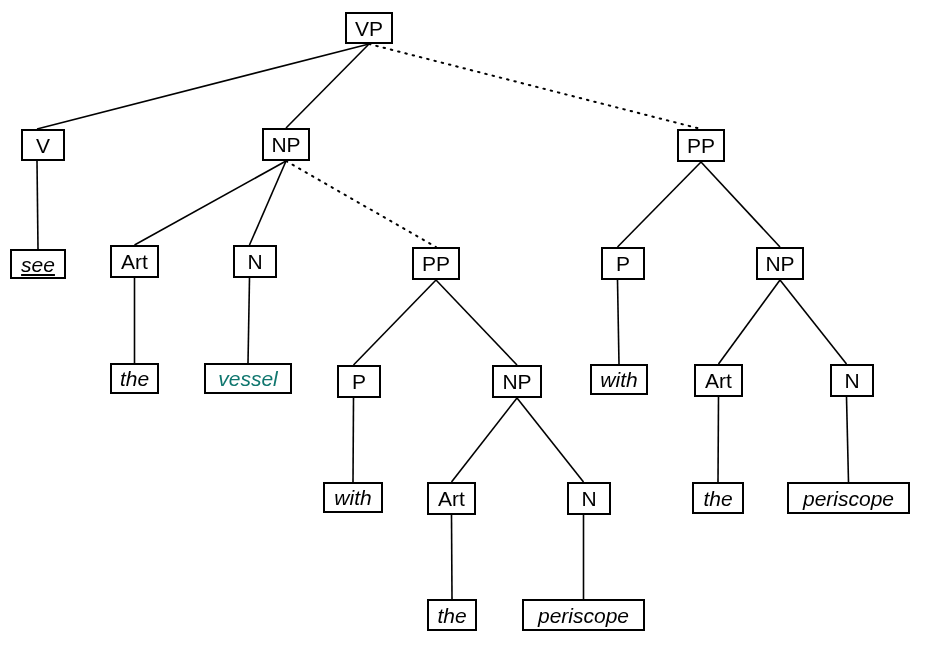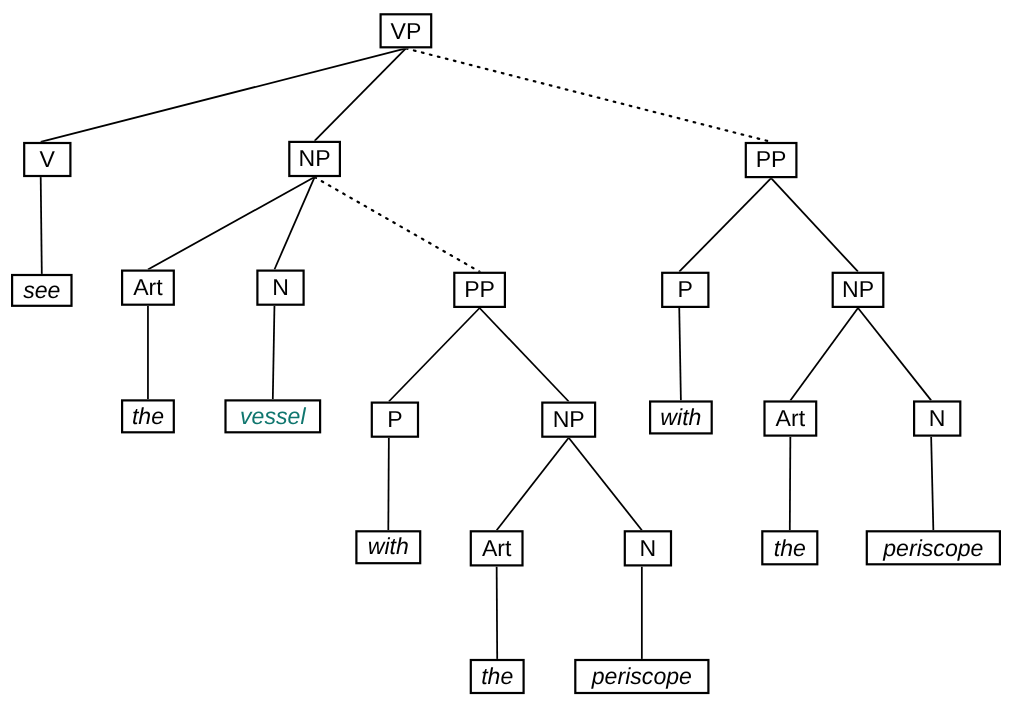--- a/index.html
+++ b/index.html
@@ -72,21 +72,21 @@
       <line x1="617.5" y1="280" x2="619" y2="364" stroke="#000000" stroke-width="1.6"></line>
       <line x1="780" y1="280" x2="718.5" y2="364" stroke="#000000" stroke-width="1.6"></line>
       <line x1="780" y1="280" x2="846.5" y2="364" stroke="#000000" stroke-width="1.6"></line>
       <line x1="718.5" y1="397" x2="718" y2="482" stroke="#000000" stroke-width="1.6"></line>
       <line x1="846.5" y1="397" x2="848.5" y2="482" stroke="#000000" stroke-width="1.6"></line>
     </svg>
 <div class="tree-node nonterminal" style="left: 345px; top: 12px; width: 48px; height: 32px; border-color: rgb(0, 0, 0); background: rgb(255, 255, 255); color: rgb(0, 0, 0);">VP</div>
     <div class="tree-node nonterminal" style="left: 21px; top: 129px; width: 32px; height: 32px; border-color: rgb(0, 0, 0); background: rgb(255, 255, 255); color: rgb(0, 0, 0);">V</div>
     <div class="tree-node nonterminal" style="left: 262px; top: 128px; width: 48px; height: 33px; border-color: rgb(0, 0, 0); background: rgb(255, 255, 255); color: rgb(0, 0, 0);">NP</div>
     <div class="tree-node nonterminal" style="left: 677px; top: 129px; width: 48px; height: 33px; border-color: rgb(0, 0, 0); background: rgb(255, 255, 255); color: rgb(0, 0, 0);">PP</div>
-    <div class="tree-node terminal" style="left: 10px; top: 249px; width: 56px; height: 30px; border-color: rgb(0, 0, 0); background: rgb(255, 255, 255); color: rgb(0, 0, 0);">see</div>
+    <div class="tree-node terminal" style="left: 10px; top: 249px; width: 56px; height: 30px; border-color: rgb(0, 0, 0); background: rgb(255, 255, 255); color: rgb(0, 0, 0); text-decoration: underline;">see</div>
     <div class="tree-node nonterminal" style="left: 110px; top: 245px; width: 49px; height: 33px; border-color: rgb(0, 0, 0); background: rgb(255, 255, 255); color: rgb(0, 0, 0);">Art</div>
     <div class="tree-node nonterminal" style="left: 233px; top: 245px; width: 33px; height: 33px; border-color: rgb(0, 0, 0); background: rgb(255, 255, 255); color: rgb(0, 0, 0);">N</div>
     <div class="tree-node nonterminal" style="left: 412px; top: 247px; width: 48px; height: 33px; border-color: rgb(0, 0, 0); background: rgb(255, 255, 255); color: rgb(0, 0, 0);">PP</div>
     <div class="tree-node nonterminal" style="left: 601px; top: 247px; width: 33px; height: 33px; border-color: rgb(0, 0, 0); background: rgb(255, 255, 255); color: rgb(0, 0, 0);">P</div>
     <div class="tree-node nonterminal" style="left: 756px; top: 247px; width: 48px; height: 33px; border-color: rgb(0, 0, 0); background: rgb(255, 255, 255); color: rgb(0, 0, 0);">NP</div>
     <div class="tree-node terminal" style="left: 110px; top: 363px; width: 49px; height: 31px; border-color: rgb(0, 0, 0); background: rgb(255, 255, 255); color: rgb(0, 0, 0);">the</div>
     <div class="tree-node terminal" style="left: 204px; top: 363px; width: 88px; height: 31px; border-color: rgb(0, 0, 0); background: rgb(255, 255, 255); color: #0f766e;">vessel</div>
     <div class="tree-node nonterminal" style="left: 337px; top: 365px; width: 33px; height: 33px; border-color: rgb(0, 0, 0); background: rgb(255, 255, 255); color: rgb(0, 0, 0);">P</div>
     <div class="tree-node nonterminal" style="left: 492px; top: 365px; width: 50px; height: 33px; border-color: rgb(0, 0, 0); background: rgb(255, 255, 255); color: rgb(0, 0, 0);">NP</div>
     <div class="tree-node terminal" style="left: 590px; top: 364px; width: 58px; height: 31px; border-color: rgb(0, 0, 0); background: rgb(255, 255, 255); color: rgb(0, 0, 0);">with</div>

